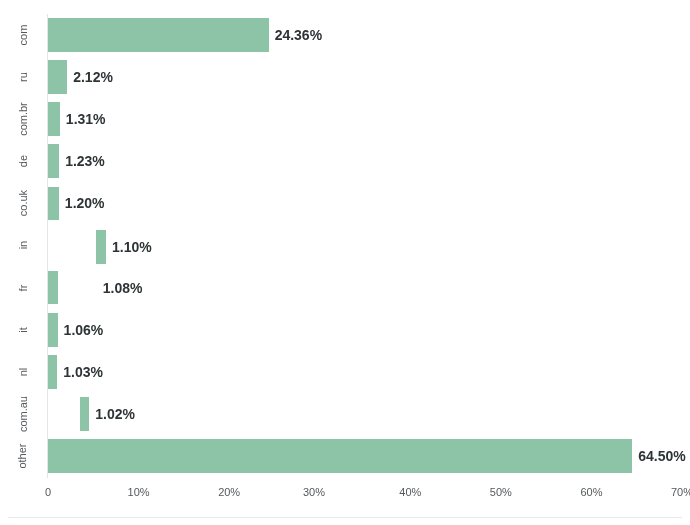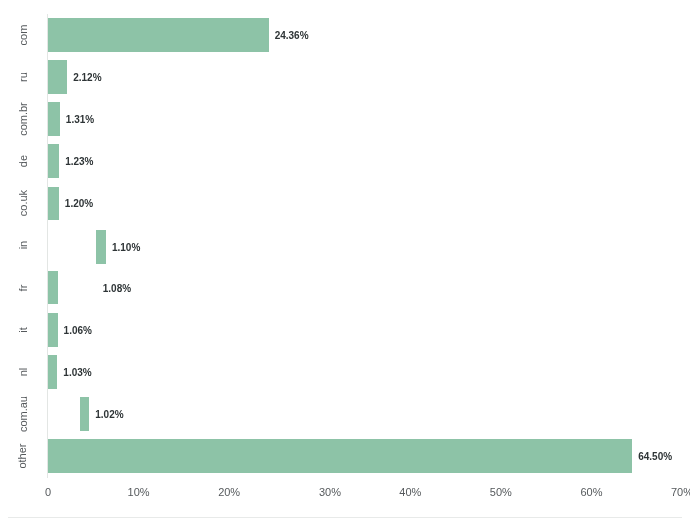--- a/index.html
+++ b/index.html
@@ -71,21 +71,21 @@
     position: absolute;
     left: 0;
     top: 0;
     height: 100%;
     background: #8dc3a7;
   }
   .bar-label {
     position: absolute;
     top: 50%;
     transform: translateY(-50%);
-    font-size: 10px;
+    font-size: 14px;
     font-weight: bold;
     color: #2e3436;
     white-space: nowrap;
   }
 
   
   .cat-label {
     position: absolute;
     left: 0;
     width: 46px;
@@ -178,20 +178,20 @@
       <div class="band" style="top: 425.118px; height: 33.6727px; text-align: right;">
         <div class="bar" style="width: 584.186px; background: rgb(141, 195, 167);"></div>
         <div class="bar-label" style="left: 590.186px; color: rgb(46, 52, 54);">64.50%</div>
       </div>
     </div>
 
   <div id="x-ticks">
       <div class="x-tick" style="left: 48px; color: rgb(85, 89, 92);">0</div>
       <div class="x-tick" style="left: 138.571px; color: rgb(85, 89, 92);">10%</div>
       <div class="x-tick" style="left: 229.143px; color: rgb(85, 89, 92);">20%</div>
-      <div class="x-tick" style="left: 330px; color: rgb(85, 89, 92);">30%</div>
+      <div class="x-tick" style="left: 314px; color: rgb(85, 89, 92);">30%</div>
       <div class="x-tick" style="left: 410.286px; color: rgb(85, 89, 92); text-align: center;">40%</div>
       <div class="x-tick" style="left: 500.857px; color: rgb(85, 89, 92);">50%</div>
       <div class="x-tick" style="left: 591.429px; color: rgb(85, 89, 92);">60%</div>
       <div class="x-tick" style="left: 682px; color: rgb(85, 89, 92);">70%</div>
     </div>
 
 </div>
 
 </body></html>

